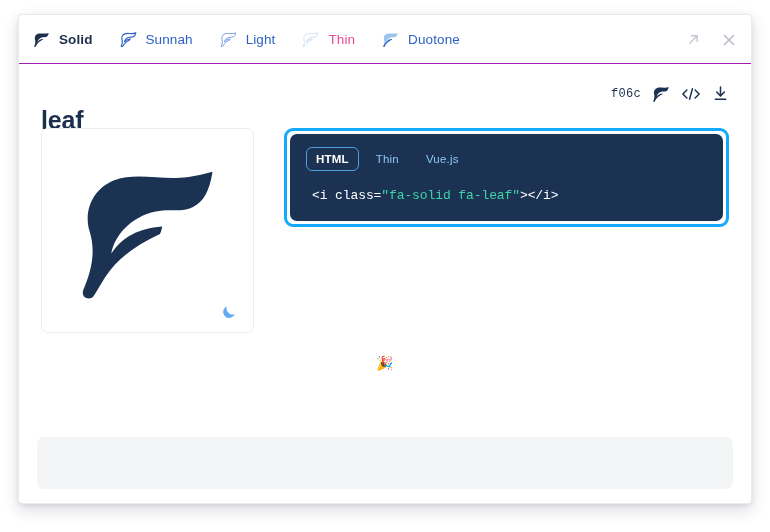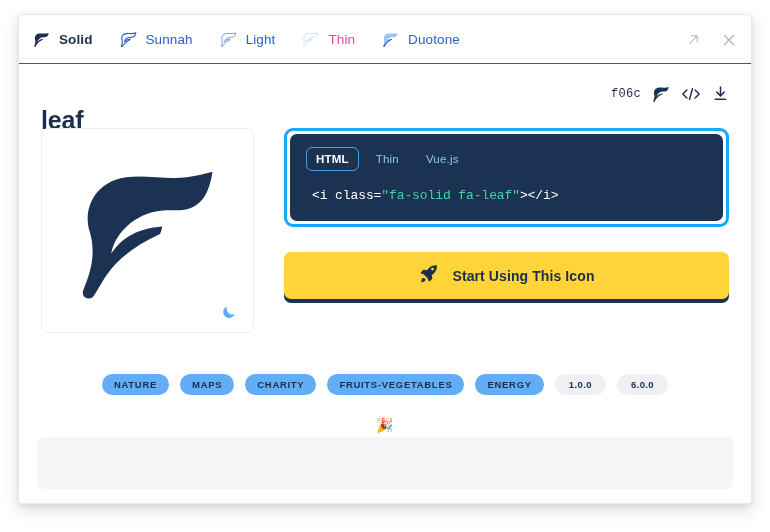--- a/index.html
+++ b/index.html
@@ -394,44 +394,24 @@
               <div class="code-tab sel">HTML</div>
               <div class="code-tab plain">Thin</div>
               <div class="code-tab plain">Vue.js</div>
             </div>
 
             <div class="code-line"><span>&lt;i class=</span><span class="str">"fa-solid fa-leaf"</span><span>&gt;&lt;/i&gt;</span></div>
 
           </div>
         </div>
 
-        <div class="cta-wrap">
-          <div class="cta">
-            <span>
-              <svg width="21" height="21" viewBox="0 0 22 22">
-                <path d="M19.8 2.3c-3.4-.4-6.3.9-8.6 3.3l-2 2.1-2.6-.6c-.5-.1-1 0-1.4.4L3 9.8c-.4.4-.2 1 .3 1.2l2.6.9 4.3 4.3.9 2.6c.2.5.8.7 1.2.3l2.3-2.2c.4-.4.5-.9.4-1.4l-.6-2.6 2.1-2c2.4-2.3 3.7-5.2 3.3-8.6zM15.2 7.9a1.5 1.5 0 1 1 0-3 1.5 1.5 0 0 1 0 3z" fill="#1b2e4b"></path>
-                <path d="M4.6 16.1c-.9.9-1.3 4.1-1.3 4.1s3.2-.4 4.1-1.3a2 2 0 0 0-2.8-2.8z" fill="#1b2e4b"></path>
-              </svg>
-            </span>
-            <span class="lbl">Start Using This Icon</span>
-          </div>
-        </div>
 
       </div>
     </div>
 
-    <div class="tagrow">
-      <span class="tag">NATURE</span>
-      <span class="tag">MAPS</span>
-      <span class="tag">CHARITY</span>
-      <span class="tag">FRUITS-VEGETABLES</span>
-      <span class="tag">ENERGY</span>
-      <span class="tag ver">1.0.0</span>
-      <span class="tag ver">6.0.0</span>
-    </div>
 
     <div class="sponsor">
       <span class="emoji">🎉</span>
     </div>
 
     <div class="footer-slot"></div>
 
   </div>
 </div>
 

